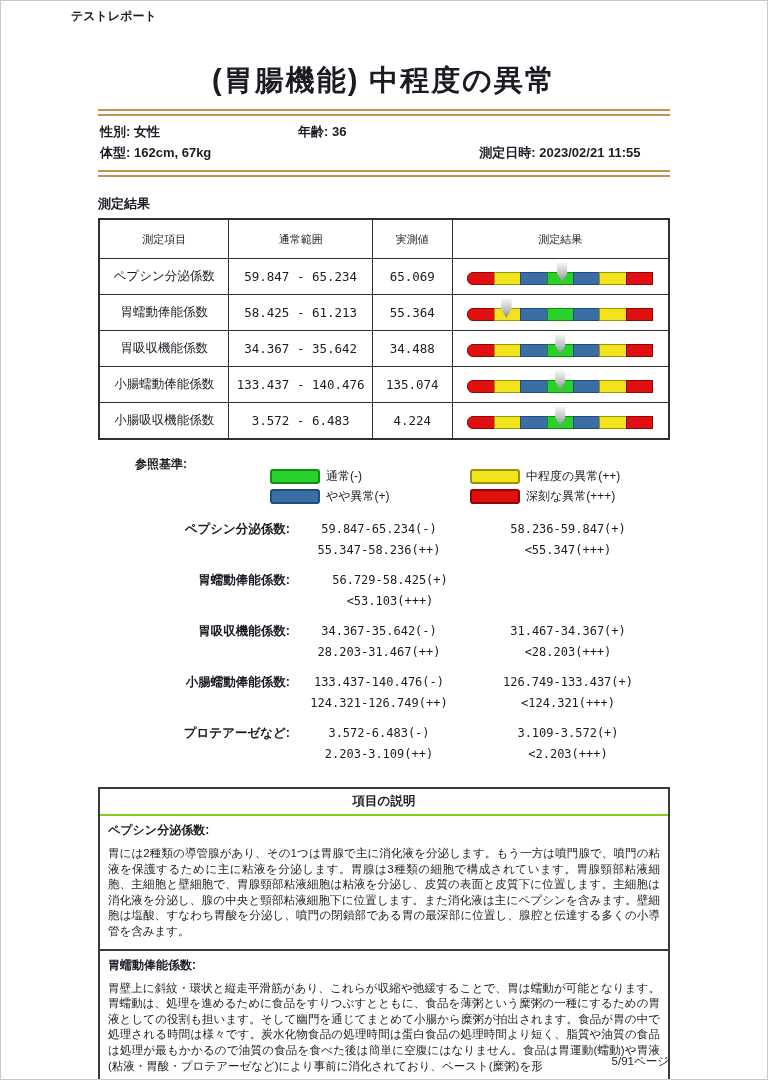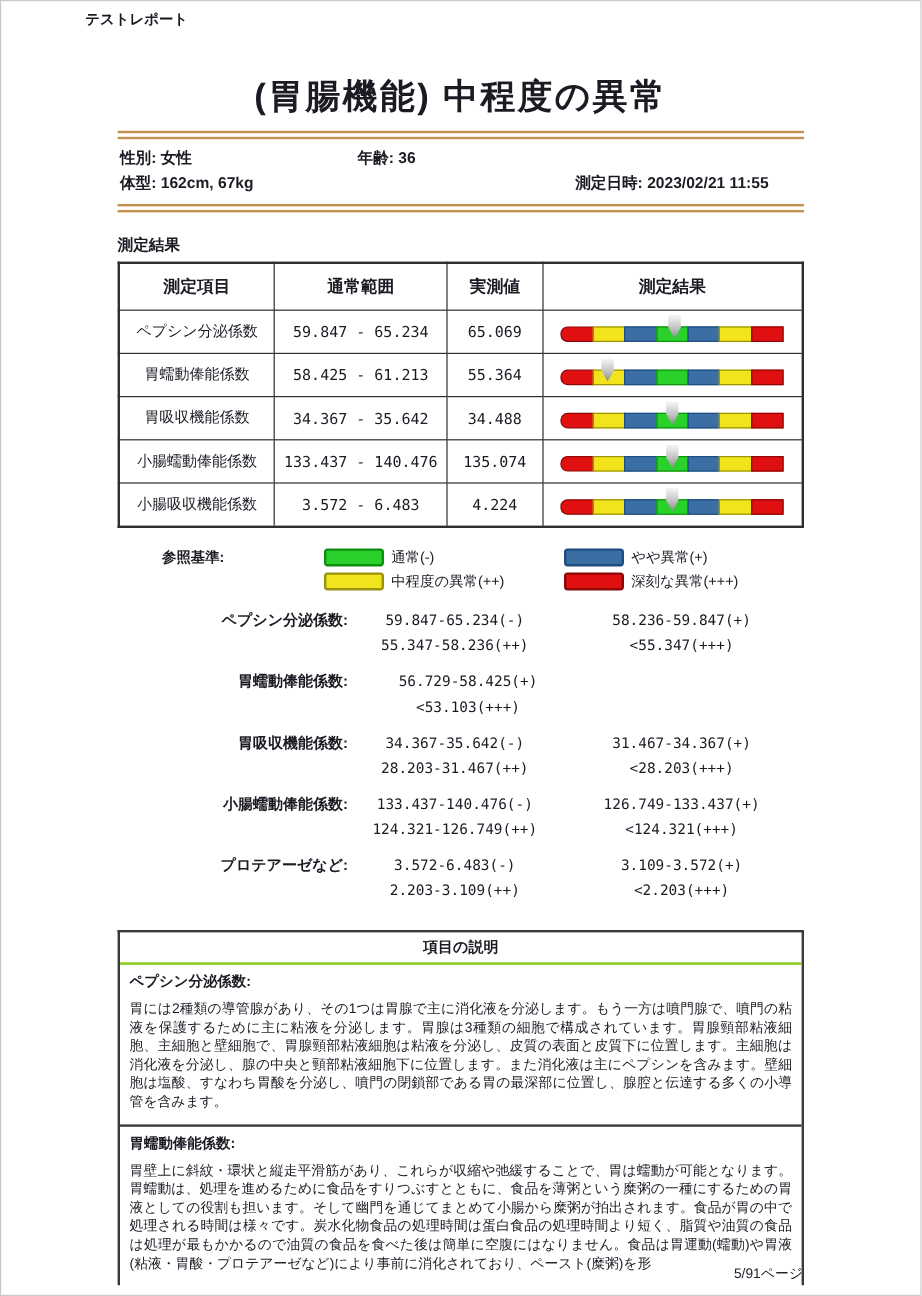--- a/index.html
+++ b/index.html
@@ -14,40 +14,40 @@
   .hr-double{height:3px;border-top:2px solid #c3924f;border-bottom:2px solid #c3924f;margin-top:8px;}
   .info{padding:5px 2px;font-size:13px;font-weight:600;}
   .info-row{display:flex;line-height:21px;}
   .info-c1{width:247px;}
   .info-c2{width:135px;}
   .info-c3{width:190px;}
   .pad-age{padding-left:63px;}
   .section-title{margin-top:18px;font-size:13px;font-weight:bold;}
   table.results{margin-top:5px;width:572px;border-collapse:collapse;border:2px solid #2f2f2f;}
   table.results th,table.results td{border:1px solid #2f2f2f;text-align:center;vertical-align:middle;}
-  table.results th{height:36px;font-size:14px;font-weight:bold;}
+  table.results th{height:36px;font-size:11px;font-weight:normal;}
   table.results td{height:33px;font-size:12.5px;}
   .col-item{width:133px;}
   .col-range{width:146px;}
   .col-value{width:78px;}
   .col-bar{width:215px;}
   .num{font-family:"DejaVu Sans Mono","Liberation Mono",monospace;font-size:12px;}
   .bar{position:relative;display:flex;height:13px;width:186px;margin:4px auto 0;}
   .bar .seg{flex:1;border:1px solid #555;margin-left:-1px;}
   .bar .seg:first-child{margin-left:0;border-radius:6px 0 0 6px;}
   .bar .seg:last-child{border-radius:0 6px 6px 0;}
   .pointer{
     position:absolute;top:-9px;width:13px;height:19px;transform:translateX(-50%);
     background:linear-gradient(180deg,#f5f5f5 0%,#c2c2c2 55%,#8a8a8a 100%);
     clip-path:polygon(10% 0,90% 0,90% 52%,50% 100%,10% 52%);
     filter:drop-shadow(0 0 1px #3d3d3d);
   }
   .legend{display:flex;margin-top:16px;font-size:12px;}
   .legend-label{width:180px;padding-left:37px;box-sizing:border-box;font-weight:600;}
-  .legend-grid{display:grid;grid-template-columns:200px 200px;grid-row-gap:3px;}
+  .legend-grid{display:grid;grid-template-columns:200px 200px;grid-row-gap:3px;margin-top:12px;}
   .legend-item{display:flex;align-items:center;}
   .swatch{width:46px;height:11px;border:2px solid #555;border-radius:3px;margin-right:6px;flex:0 0 auto;}
   .refs{margin-top:14px;}
   .ref-item{display:flex;margin-bottom:9px;line-height:21px;}
   .ref-label{width:192px;text-align:right;font-size:12.5px;font-weight:600;}
   .ref-col1{width:178px;text-align:center;}
   .ref-col2{width:200px;text-align:center;}
   .ref-col1 div,.ref-col2 div{font-family:"DejaVu Sans Mono","Liberation Mono",monospace;font-size:12px;}
   .expl-box{margin-top:22px;border:2px solid #3a3a3a;border-bottom:none;}
   .expl-title{text-align:center;font-size:12.5px;font-weight:bold;padding:4px 0;border-bottom:2px solid #84cc16;}
@@ -180,26 +180,26 @@
       </table>
 
     <div class="legend">
       <div class="legend-label">参照基準:</div>
       <div class="legend-grid">
         <div class="legend-item">
           <span class="swatch" style="background: rgb(42, 209, 42); border-color: rgb(15, 143, 15);"></span>
           <span>通常(-)</span>
         </div>
         <div class="legend-item">
+          <span class="swatch" style="background: rgb(242, 228, 28); border-color: rgb(154, 146, 8);"></span>
+          <span>中程度の異常(++)</span>
+        </div>
+        <div class="legend-item">
           <span class="swatch" style="background: rgb(58, 110, 165); border-color: rgb(31, 77, 128);"></span>
           <span>やや異常(+)</span>
-        </div>
-        <div class="legend-item">
-          <span class="swatch" style="background: rgb(242, 228, 28); border-color: rgb(154, 146, 8);"></span>
-          <span>中程度の異常(++)</span>
         </div>
         <div class="legend-item">
           <span class="swatch" style="background: rgb(224, 16, 16); border-color: rgb(143, 6, 6);"></span>
           <span>深刻な異常(+++)</span>
         </div>
       </div>
     </div>
 
     <div class="refs">
       <div class="ref-item">

